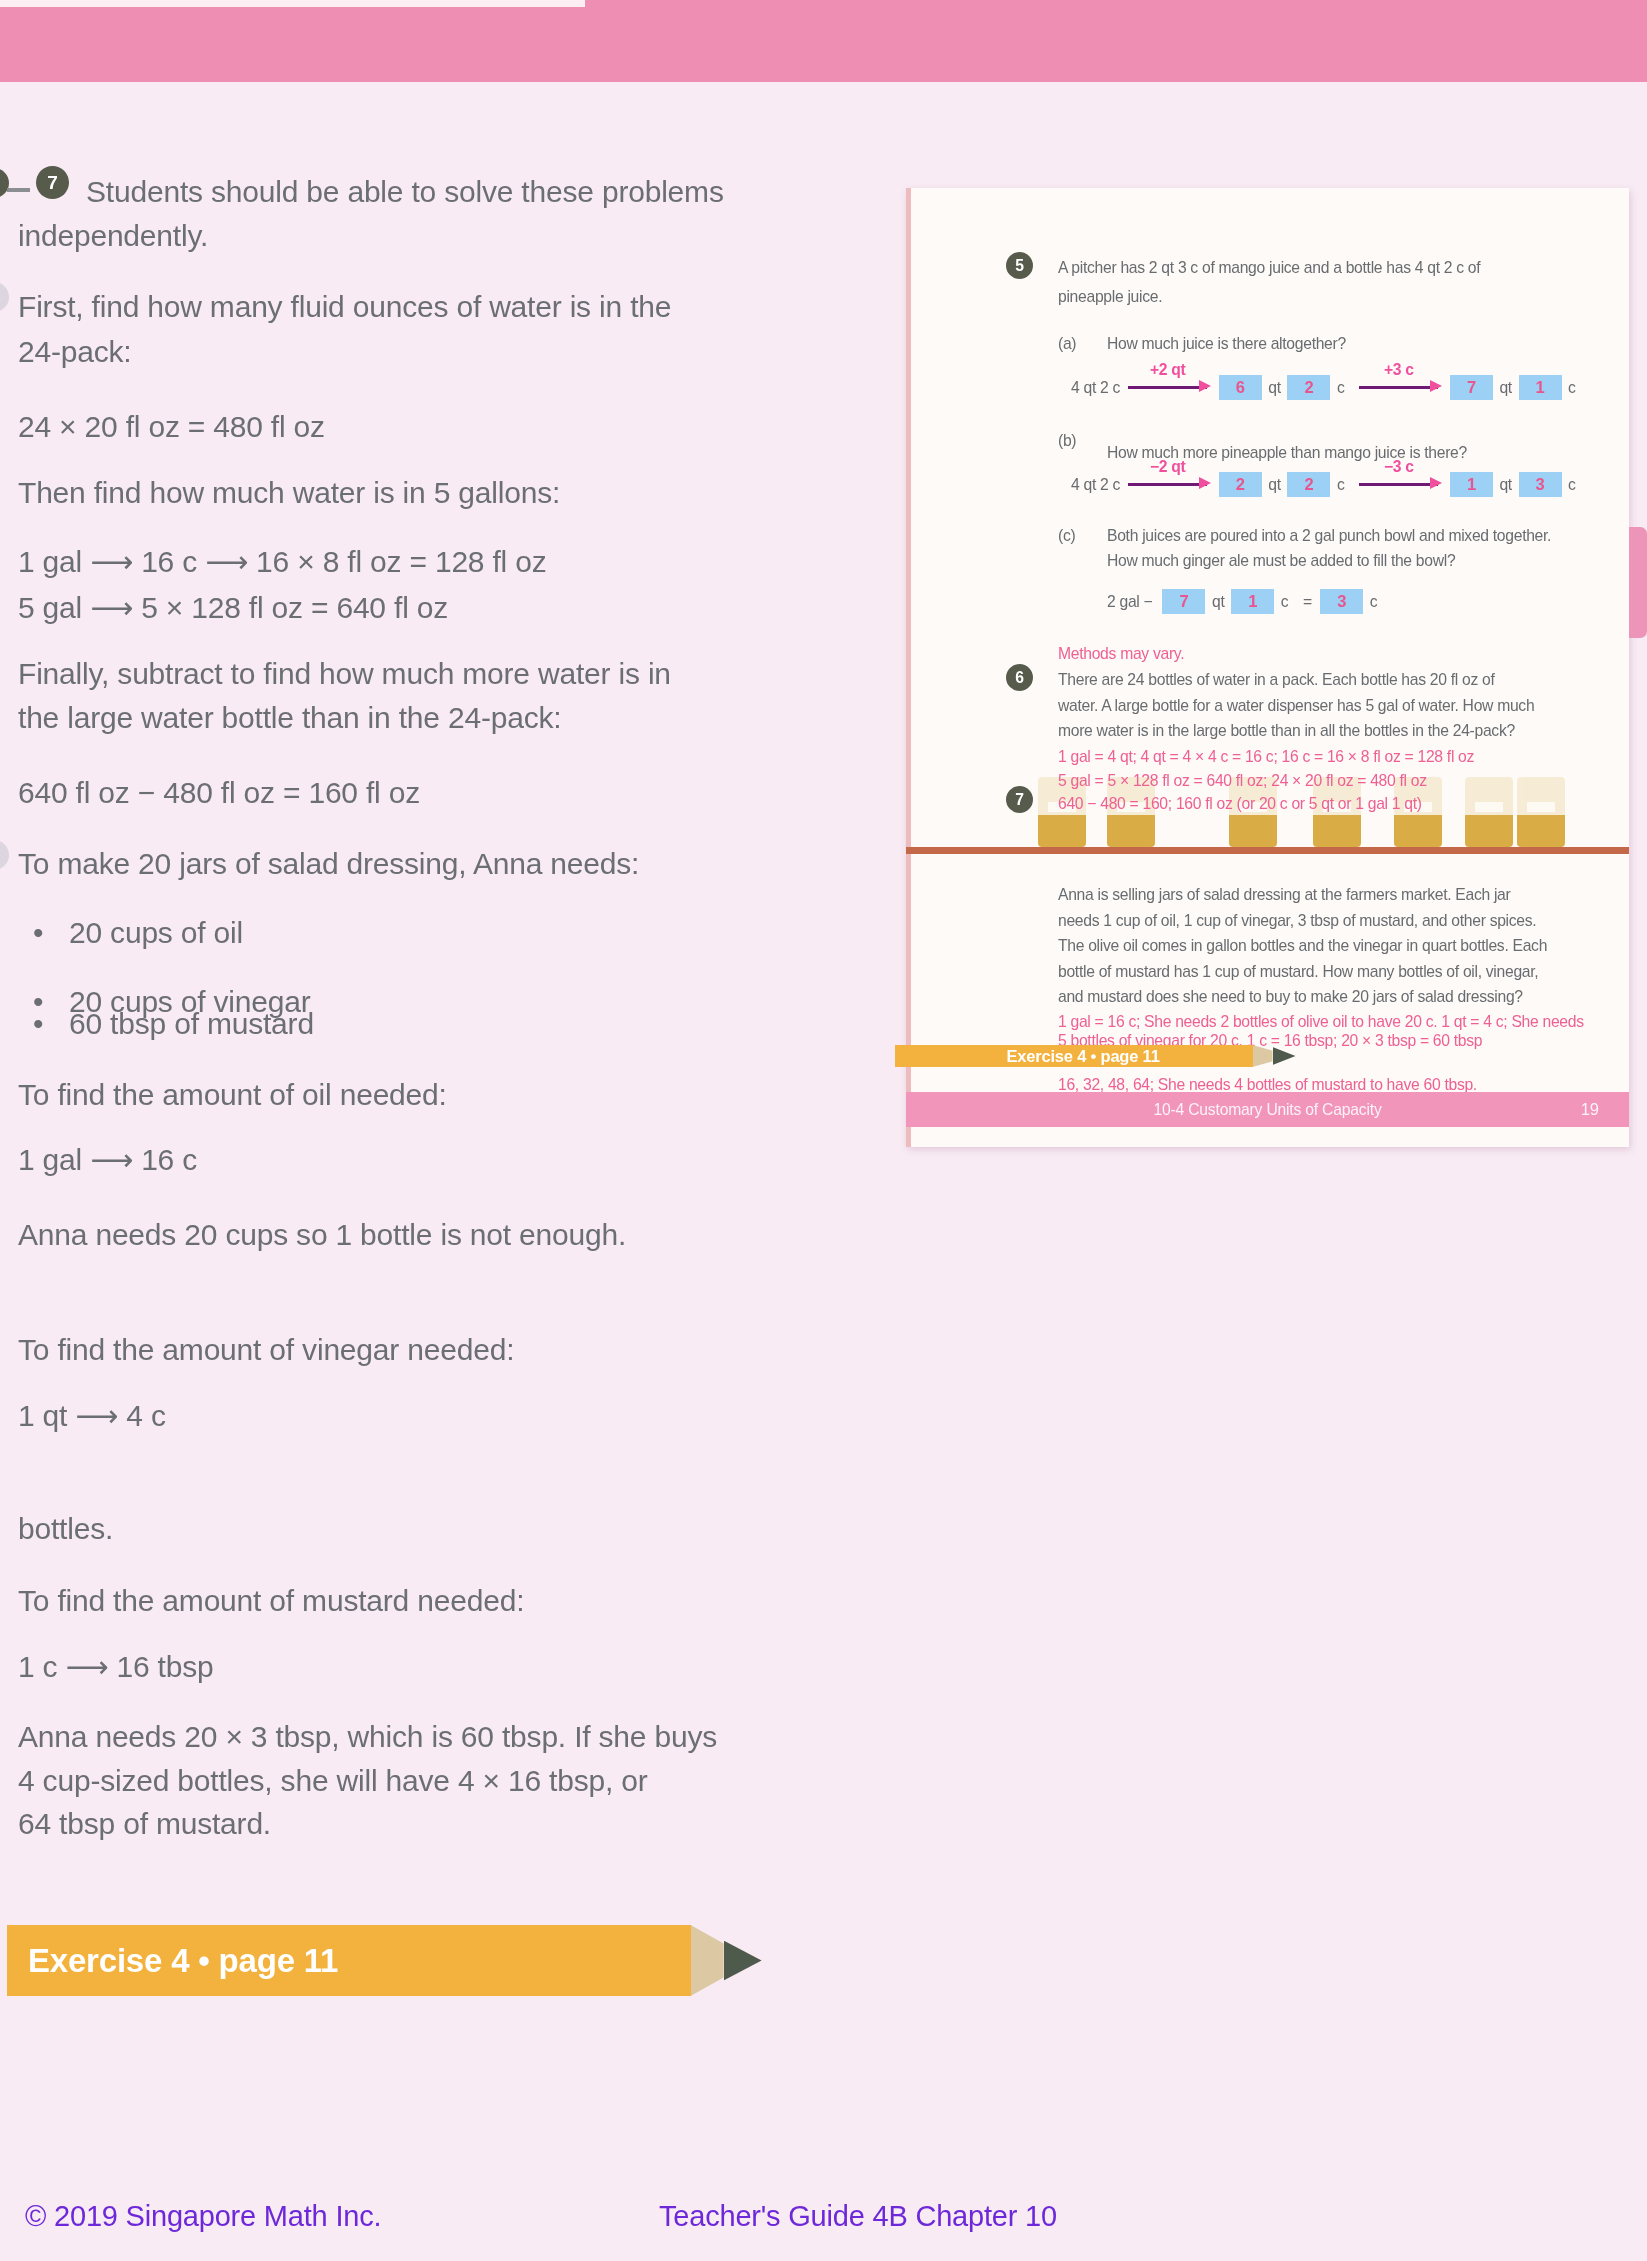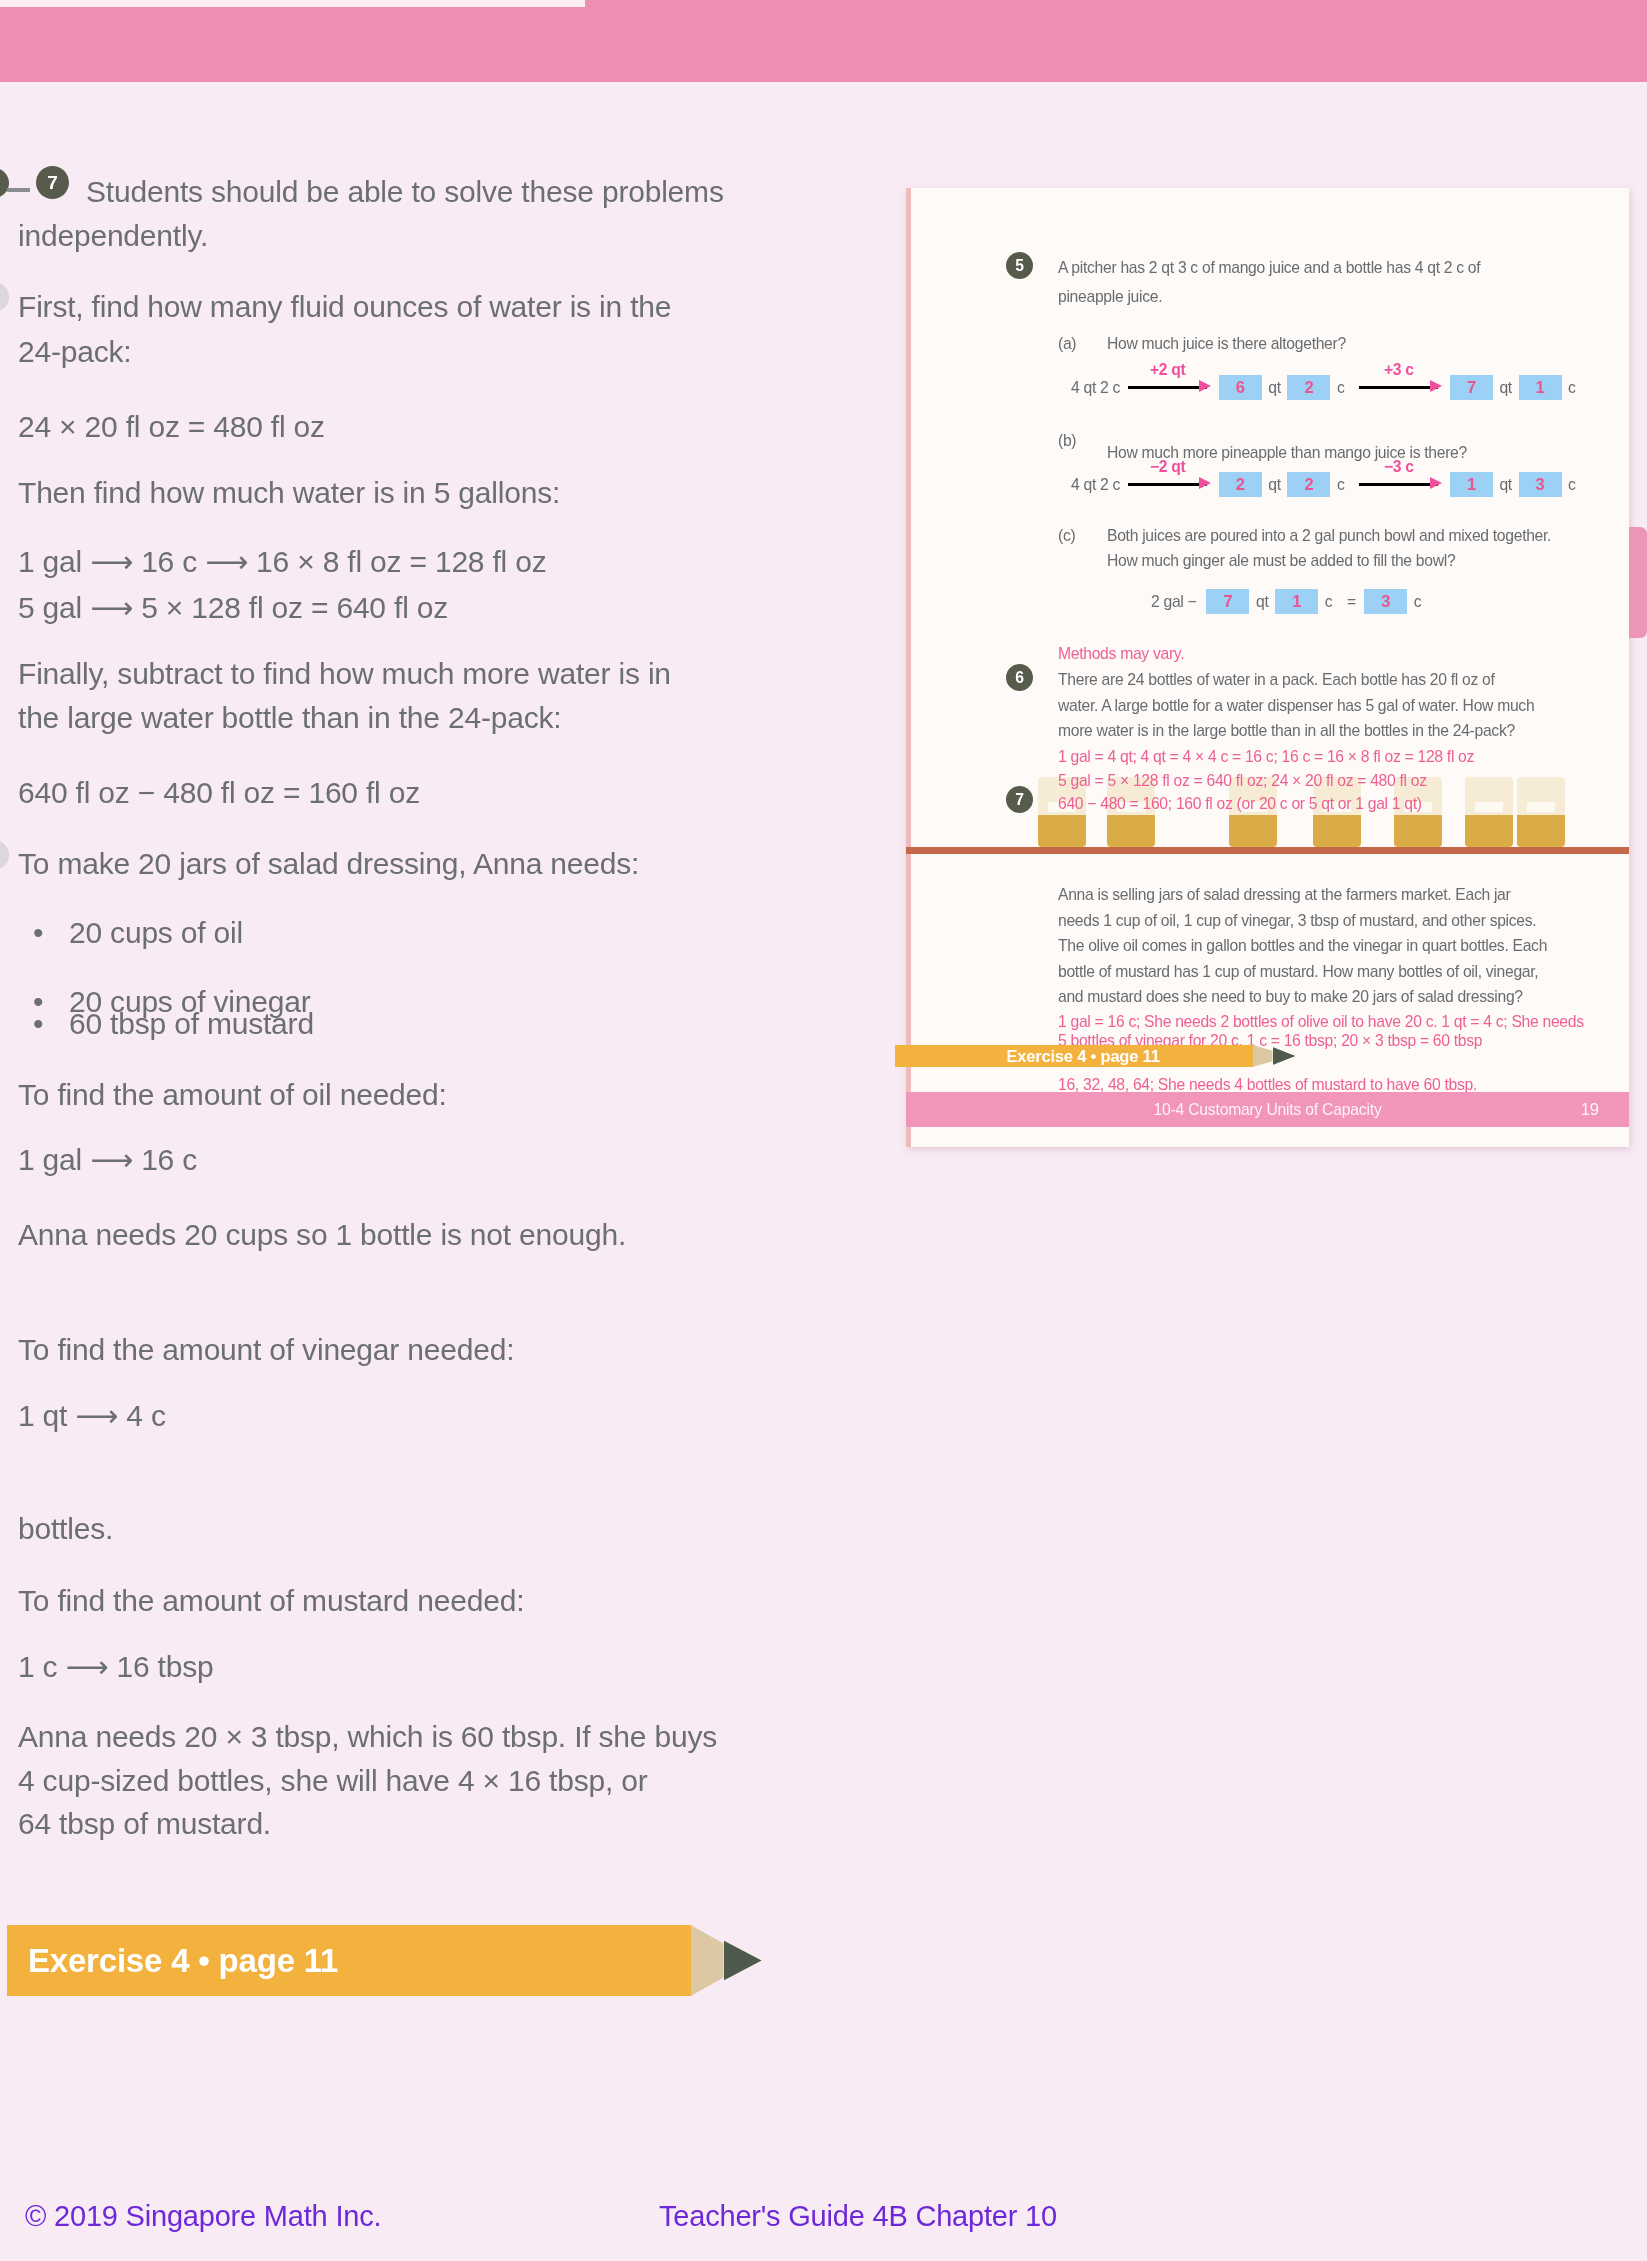--- a/index.html
+++ b/index.html
@@ -40,21 +40,21 @@
   .tb-edge{position:absolute;left:0;top:0;width:5px;height:100%;background:#e18790;opacity:.55;}
   .tline{position:absolute;color:#686c70;font-size:15.7px;line-height:21.4px;letter-spacing:-0.3px;white-space:nowrap;}
   .pink{color:#ee5f94;}
   .z2{z-index:2;}
   .badge-tb{width:27px;height:27px;font-size:15.7px;}
   .flow{position:absolute;display:flex;align-items:center;white-space:nowrap;
         color:#686c70;font-size:15.7px;letter-spacing:-0.3px;z-index:2;}
   .fbox{display:inline-flex;width:43px;height:25px;background:#9cd0f4;color:#e9558f;
         align-items:center;justify-content:center;font-weight:bold;font-size:16.5px;flex:none;}
   .funit{margin:0 6.6px;flex:none;}
-  .arrow{position:relative;width:79px;height:2.5px;background:#000000;margin:0 11.5px 0 8.2px;flex:none;}
+  .arrow{position:relative;width:79px;height:2.5px;background:#701a75;margin:0 11.5px 0 8.2px;flex:none;}
   .arrow::after{content:"";position:absolute;right:-3.3px;top:-5.8px;width:0;height:0;
         border-left:12.4px solid #f04f9d;border-top:6.6px solid transparent;border-bottom:6.6px solid transparent;}
   .op{position:absolute;top:-25px;left:0;width:100%;text-align:center;color:#f04f9d;
       font-weight:bold;font-size:15.7px;letter-spacing:-0.3px;}
   .eqsign{margin:0 8.2px;flex:none;}
 
   .jar{position:absolute;top:589px;width:48px;height:70px;border-radius:4.1px;z-index:1;opacity:.95;
        background:linear-gradient(to bottom,#f6ecd4 0%,#f6ecd4 54%,#d9a83c 54%,#d9a83c 100%);}
   .jar::after{content:"";position:absolute;left:10px;top:25px;width:28px;height:10px;background:#ffffff;opacity:.75;}
   .shelf{position:absolute;left:0;top:659px;width:723px;height:7.4px;background:#c4684a;z-index:2;}
@@ -174,21 +174,21 @@
       <span class="fbox">1</span>
       <span class="funit">qt</span>
       <span class="fbox">3</span>
       <span class="funit">c</span>
     </div>
 
     <div class="tline" style="left:152px;top:337px;">(c)</div>
     <div class="tline" style="left:201px;top:337px;">Both juices are poured into a 2 gal punch bowl and mixed together.</div>
     <div class="tline" style="left:201px;top:362px;">How much ginger ale must be added to fill the bowl?</div>
 
-    <div class="flow" style="left:201px;top:401px;margin-left:44px;">
+    <div class="flow" style="left:201px;top:401px;">
       <span>2 gal −</span>
       <span class="fbox" style="margin-left:10px;">7</span>
       <span class="funit">qt</span>
       <span class="fbox">1</span>
       <span class="funit">c</span>
       <span class="eqsign">=</span>
       <span class="fbox">3</span>
       <span class="funit">c</span>
     </div>
 

